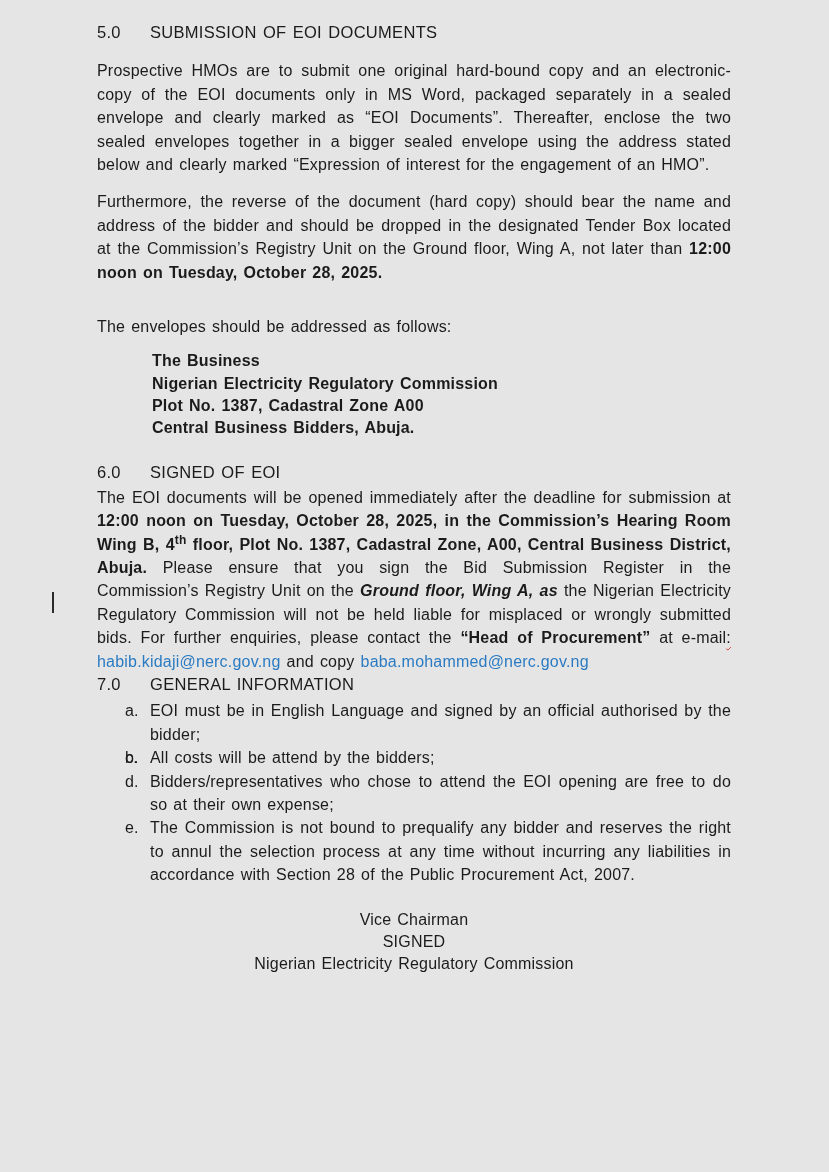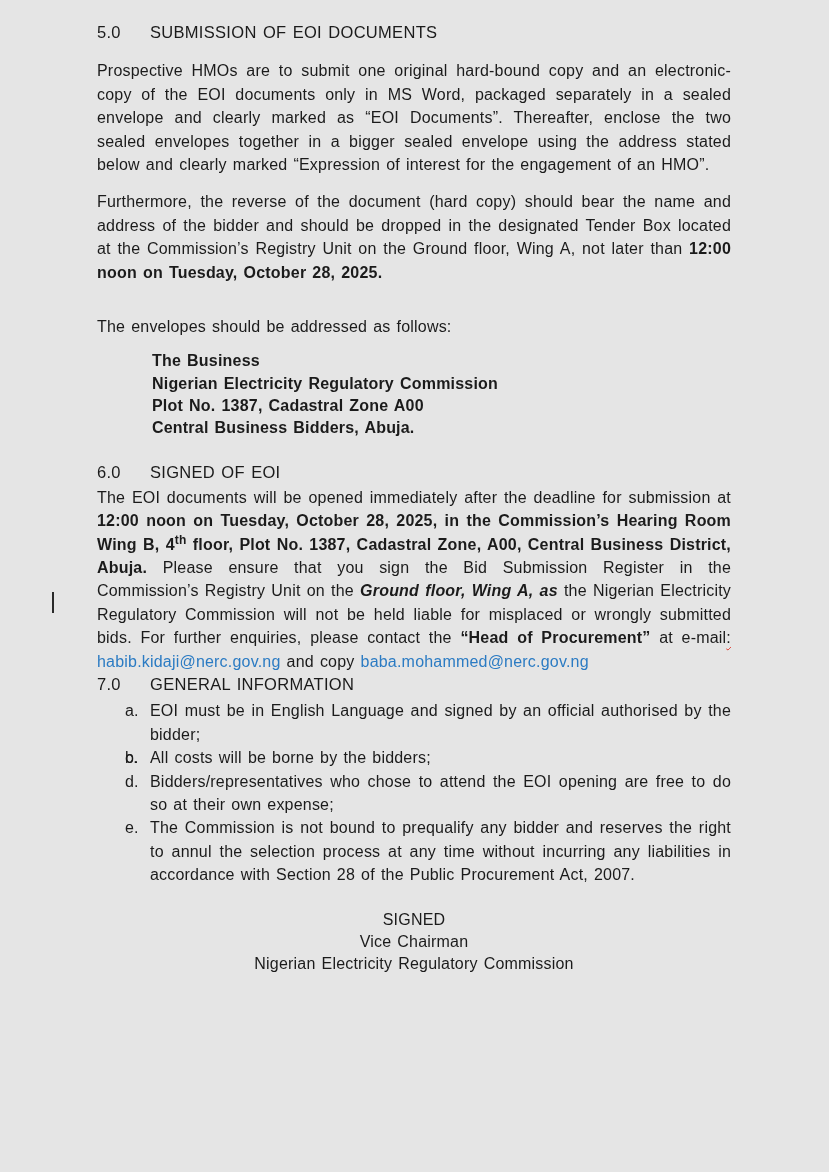--- a/index.html
+++ b/index.html
@@ -80,25 +80,25 @@
 
     <p class="para"><span>The EOI documents will be opened immediately after the deadline for submission at </span><span class="b">12:00 noon on Tuesday, October 28, 2025, in the Commission’s Hearing Room Wing B, 4</span><span class="sup">th</span><span class="b"> floor, Plot No. 1387, Cadastral Zone, A00, Central Business District, Abuja.</span><span> Please ensure that you sign the Bid Submission Register in the Commission’s Registry Unit on the </span><span class="bi">Ground floor, Wing A, as</span><span> the Nigerian Electricity Regulatory Commission will not be held liable for misplaced or wrongly submitted bids. For further enquiries, please contact the </span><span class="b">“Head of Procurement”</span><span> at e-mail</span><span class="squiggle">:</span><span> </span><a class="link">habib.kidaji@nerc.gov.ng</a><span> and copy </span><a class="link">baba.mohammed@nerc.gov.ng</a></p>
   </section>
 
   <section>
     <h2 class="heading h7"><span class="hnum">7.0</span><span>GENERAL INFORMATION</span></h2>
 
     <div class="olist">
       <div class="li"><span class="marker">a.</span><span>EOI must be in English Language and signed by an official authorised by the bidder;</span></div>
       <div class="li"><span class="marker">b.</span></div>
-      <div class="li"><span class="marker">c.</span><span>All costs will be borne by the bidders;</span></div>
+      <div class="li"><span class="marker">c.</span><span>All costs will be attend by the bidders;</span></div>
       <div class="li"><span class="marker">d.</span><span>Bidders/representatives who chose to attend the EOI opening are free to do so at their own expense;</span></div>
       <div class="li"><span class="marker">e.</span><span>The Commission is not bound to prequalify any bidder and reserves the right to annul the selection process at any time without incurring any liabilities in accordance with Section 28 of the Public Procurement Act, 2007.</span></div>
     </div>
   </section>
 
   <div class="signoff">
+    <div>Vice Chairman</div>
     <div>SIGNED</div>
-    <div>Vice Chairman</div>
     <div>Nigerian Electricity Regulatory Commission</div>
   </div>
 
 </div>
 
 </body></html>

